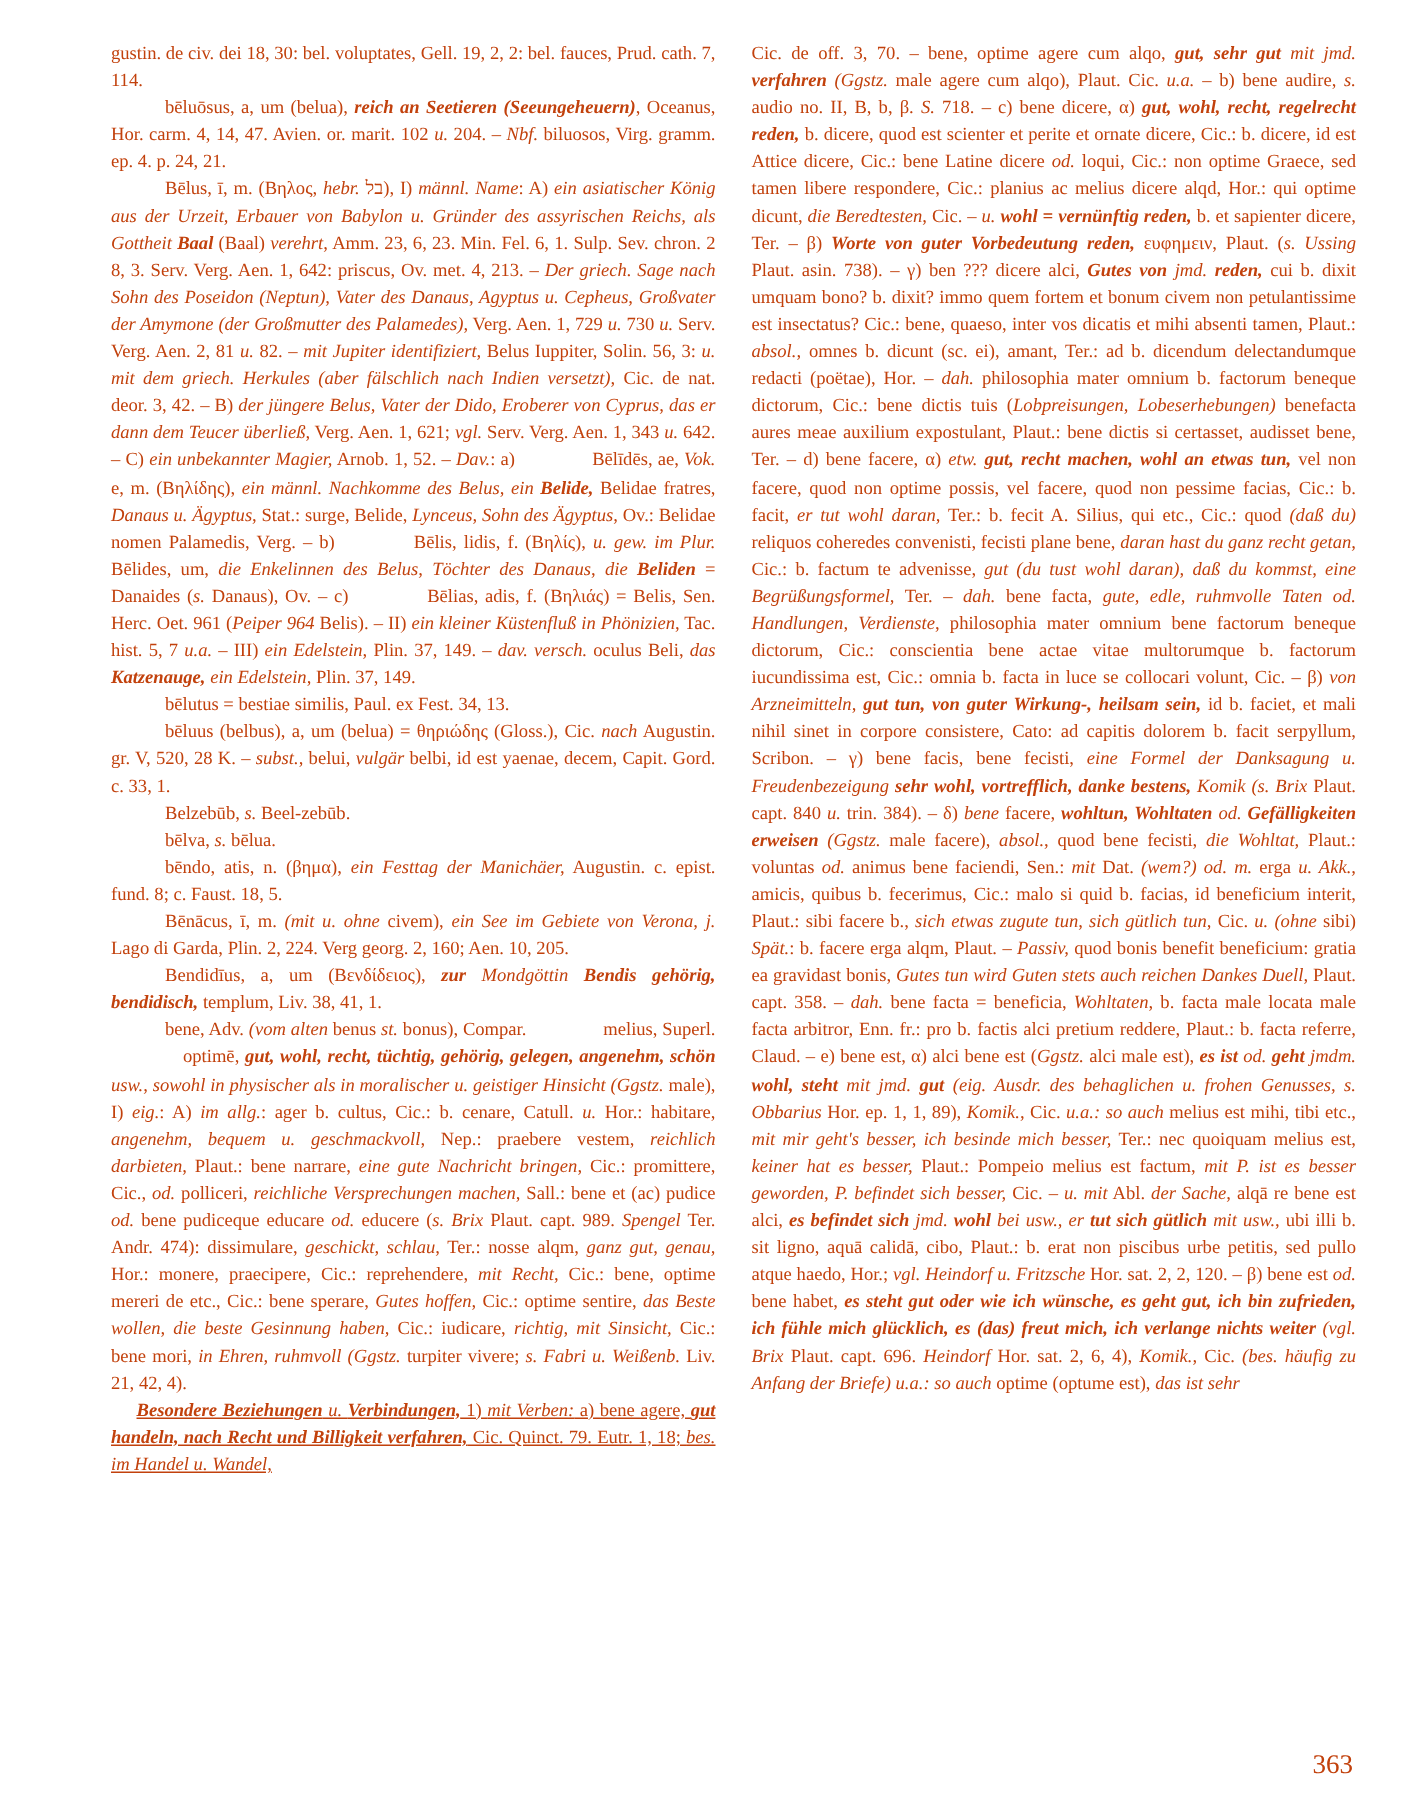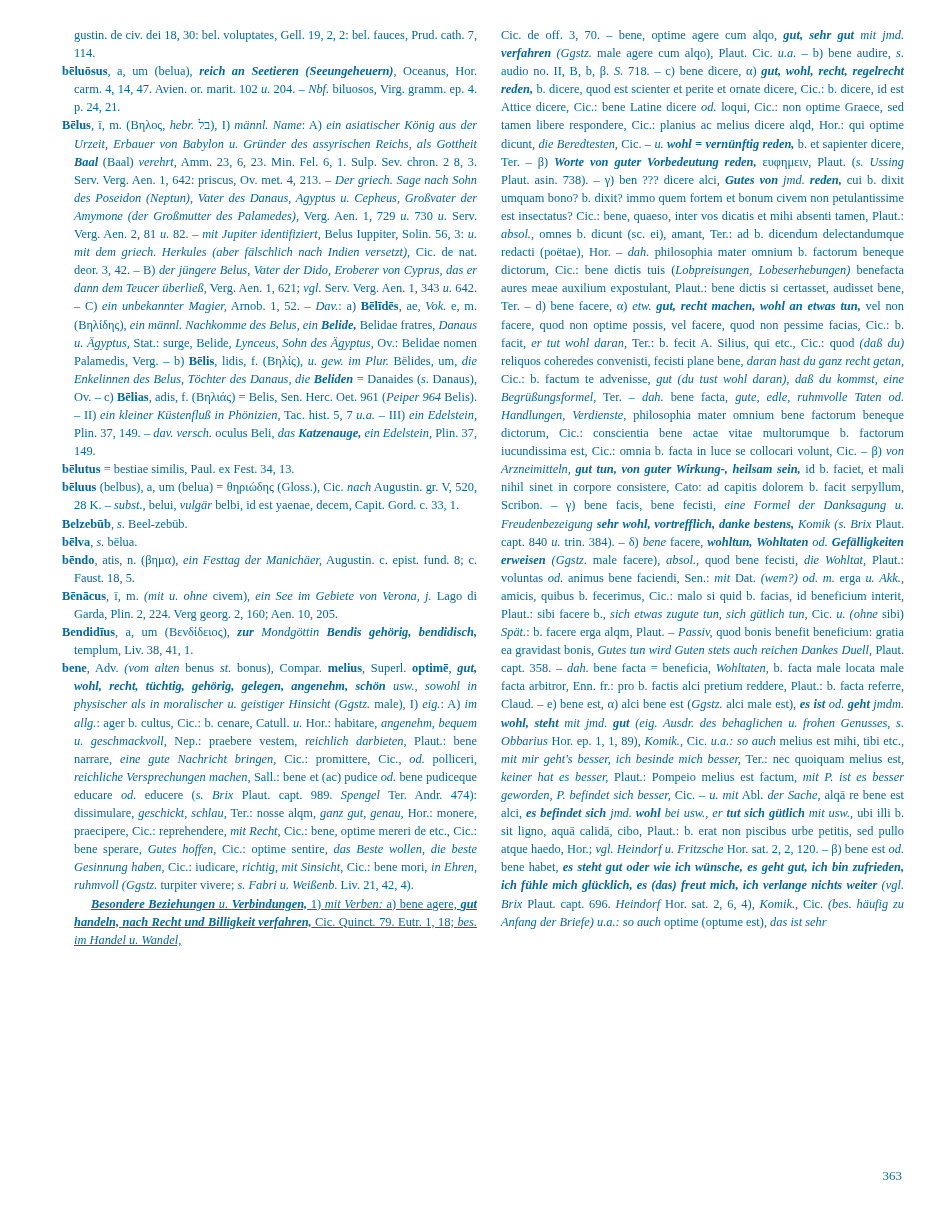--- a/index.html
+++ b/index.html
@@ -3,47 +3,47 @@
 <meta charset="utf-8">
 <style>
   html, body { margin: 0; padding: 0; background: #ffffff; }
   .page {
     position: relative;
     width: 935px;
     height: 1210px;
     background: #ffffff;
     overflow: hidden;
     font-family: "Liberation Serif", serif;
-    color: #0369a1;
+    color: #c2410c;
   }
   .cols {
     display: flex;
     gap: 12px;
     padding: 26px 31px 0 62px;
   }
   .col {
     flex: 1 1 0;
     min-width: 0;
     font-size: 12.4px;
     line-height: 18.1px;
     text-align: justify;
   }
   .col p { margin: 0; }
   p.entry { padding-left: 12px; text-indent: -12px; }
   p.cont  { padding-left: 12px; text-indent: 0; }
   p.sub   { padding-left: 12px; text-indent: 17px; text-decoration: underline; }
   .run-r  { font-style: normal; font-weight: normal; }
   .run-i  { font-style: italic; }
-  .run-b  { font-weight: bold; }
+  .run-b  { font-weight: normal; margin-left: 48px; }
   .run-bi { font-weight: bold; font-style: italic; }
   .footer {
     position: absolute;
     top: 1168px;
     right: 33px;
-    font-size: 13px;
+    font-size: 18px;
     line-height: 16px;
   }
 </style>
 </head>
 <body>
 
 <div class="page">
   <div class="cols">
     <div class="col">
         <p class="cont"><span class="run-r">gustin. de civ. dei 18, 30: bel. voluptates, Gell. 19, 2, 2: bel. fauces, Prud. cath. 7, 114.</span></p>

